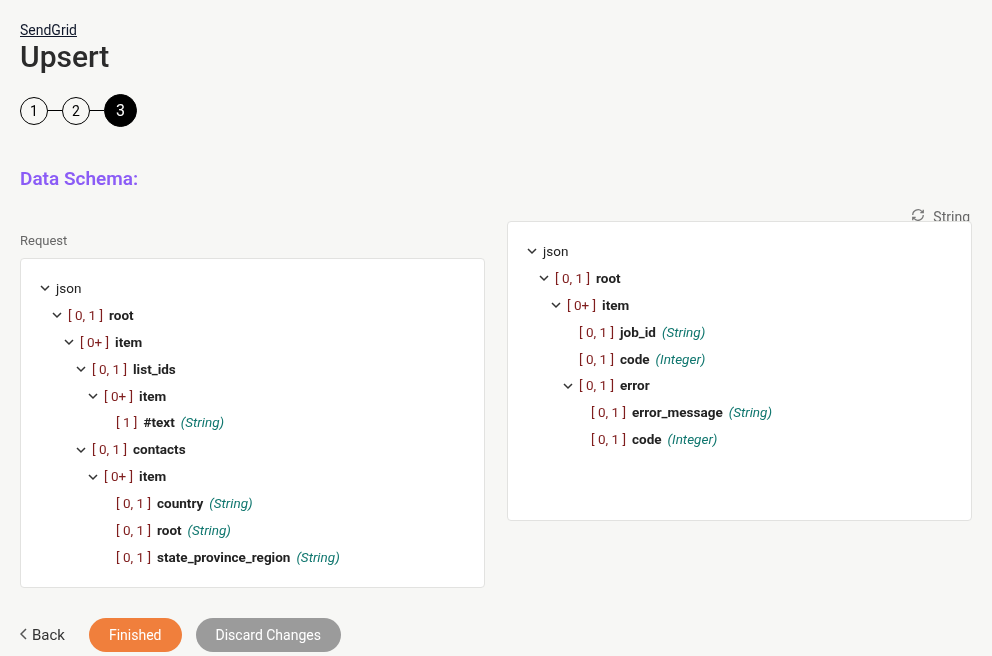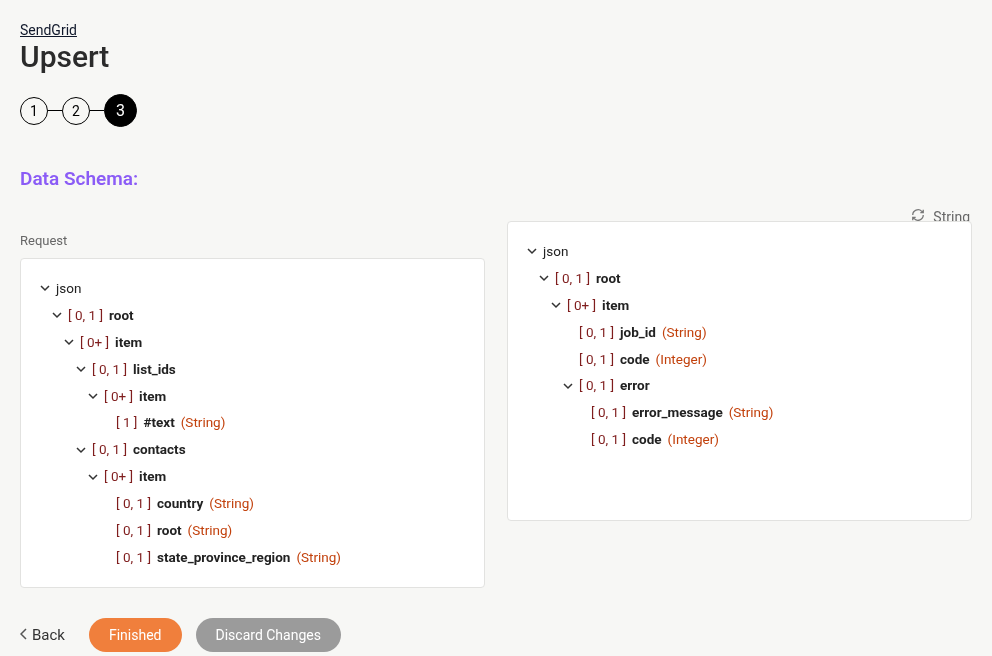--- a/index.html
+++ b/index.html
@@ -114,21 +114,21 @@
       display: inline-flex;
       align-items: center;
       justify-content: center;
       cursor: pointer;
       flex-shrink: 0;
     }
     .node .chev svg { width: 10px; height: 10px; }
     .node .nochev { width: 11px; display:inline-block; flex-shrink:0; }
     .card { color: #7f1d1d; }
     .name { font-weight: 700; color: #222; }
-    .type { color: #c2410c; font-weight: 400; }
+    .type { color: #0f766e; font-weight: 400; font-style: italic; }
     .ind1 { padding-left: 12px; }
     .ind2 { padding-left: 24px; }
     .ind3 { padding-left: 36px; }
     .ind4 { padding-left: 48px; }
     .ind5 { padding-left: 60px; }
     .footer {
       display: flex;
       align-items: center;
       gap: 14px;
       margin-top: 30px;

